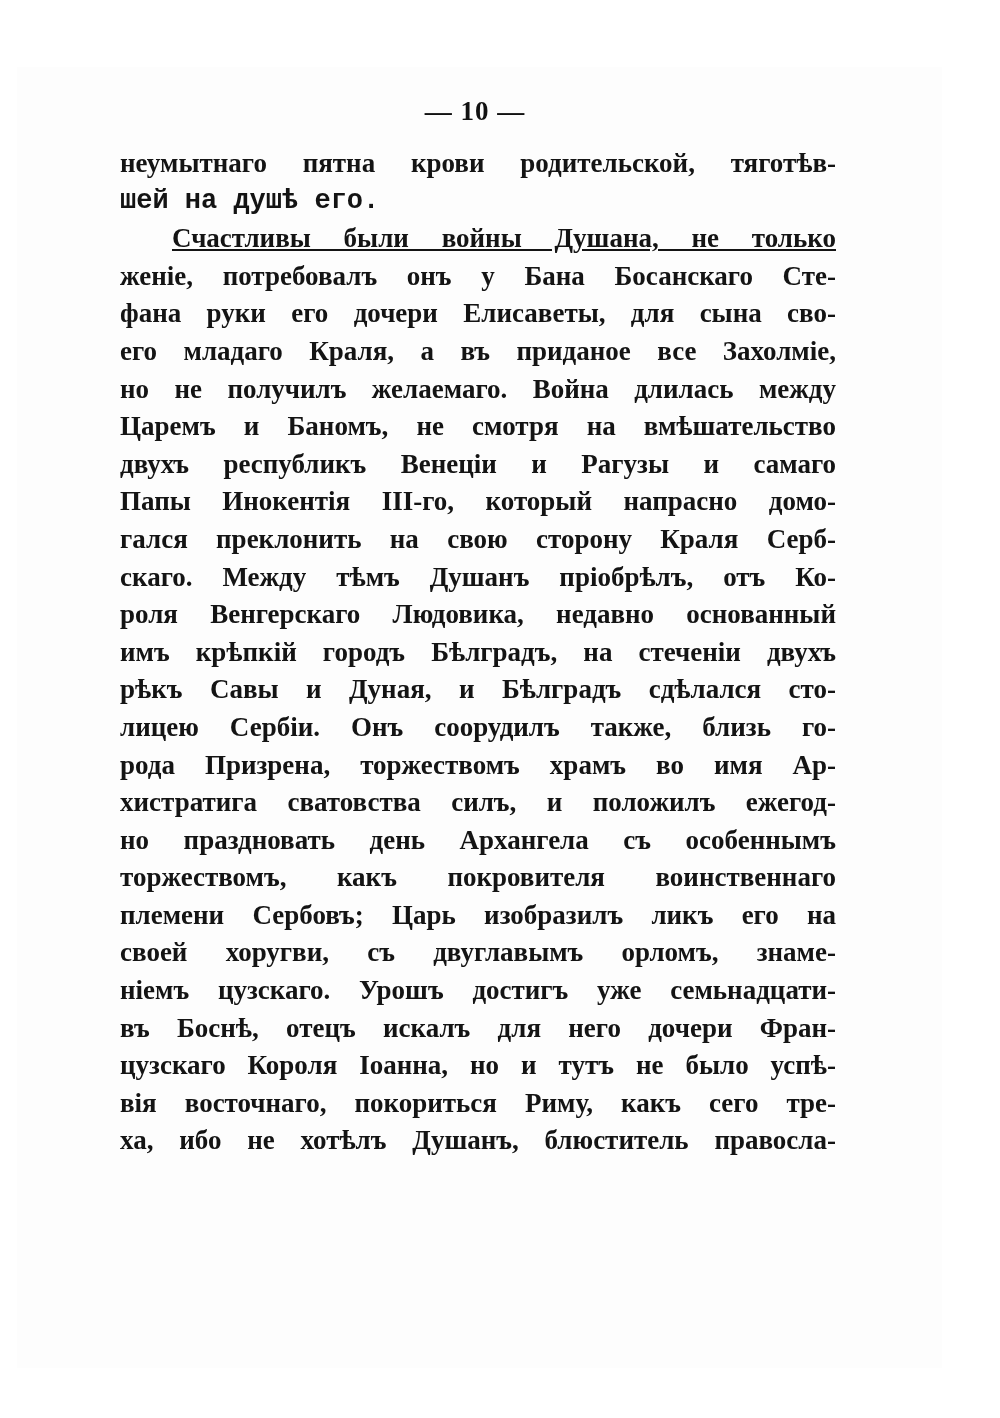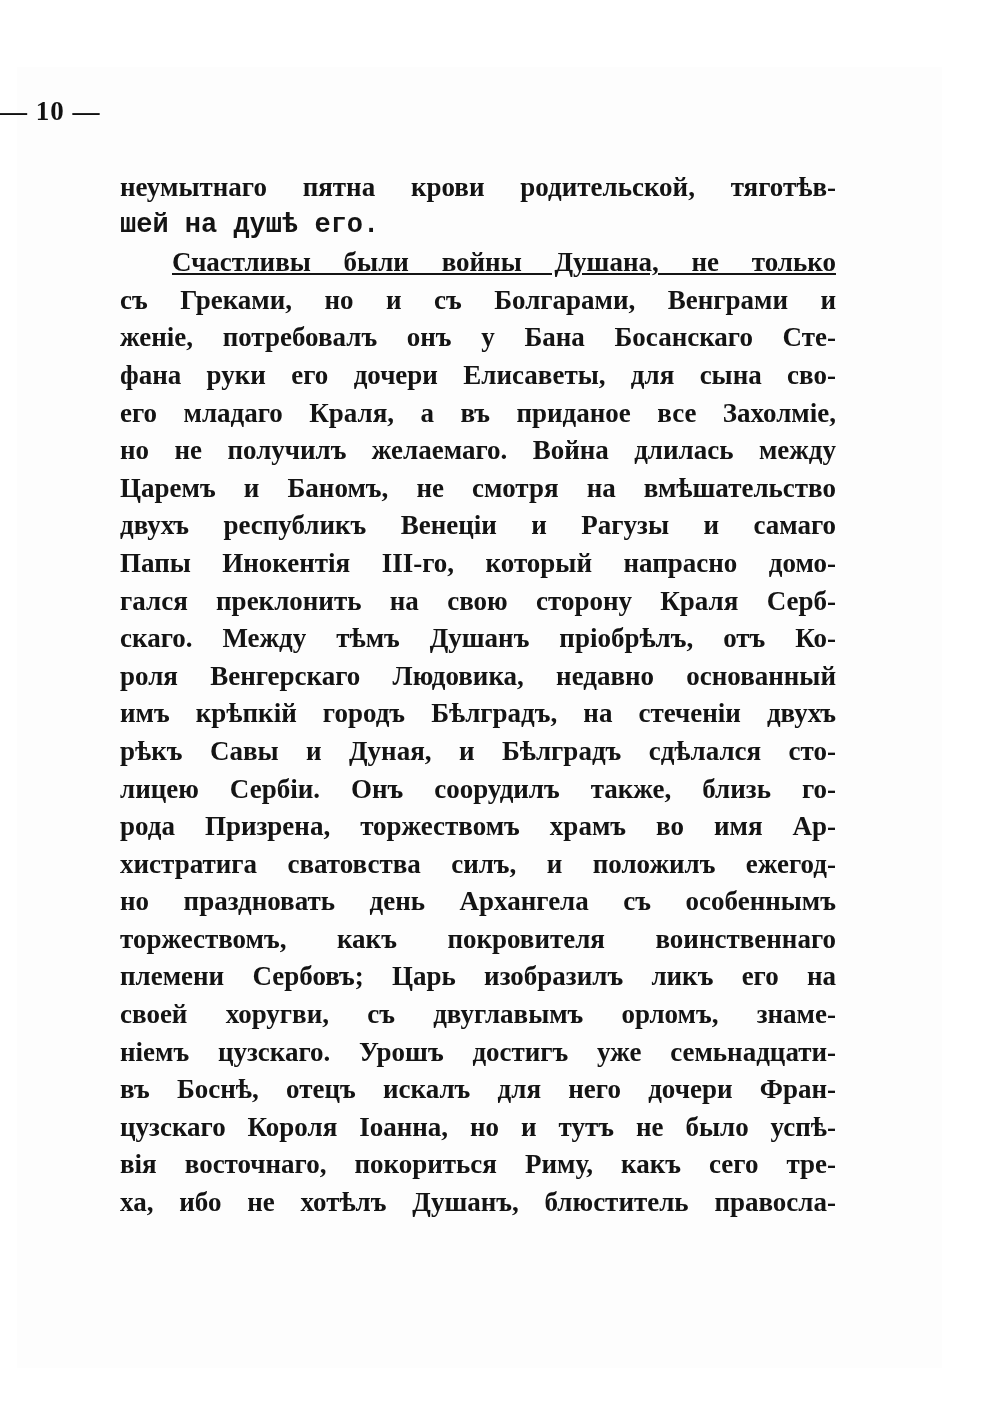--- a/index.html
+++ b/index.html
@@ -19,30 +19,31 @@
       top: 67px;
       width: 925px;
       height: 1301px;
       background: #fdfdfd;
     }
     .page-number {
       position: absolute;
       left: 0;
       width: 950px;
       top: 96px;
+      text-align: center;
       font-family: "Liberation Serif", "DejaVu Serif", serif;
       font-weight: bold;
       font-size: 27px;
       color: #111111;
       letter-spacing: 1px;
     }
     .text-block {
       position: absolute;
       left: 120px;
-      top: 169px;
+      top: 145px;
       width: 716px;
       font-family: "Liberation Serif", "DejaVu Serif", serif;
       font-size: 27px;
       font-weight: bold;
       color: #141414;
     }
     .line {
       height: 37.6px;
       line-height: 37.6px;
       white-space: nowrap;
@@ -64,21 +65,20 @@
 <body>
 
 <div class="scan-page"></div>
 
 <div class="page-number">— 10 —</div>
 
 <div class="text-block" id="text-block">
     <div class="line">неумытнаго пятна крови родительской, тяготѣв-</div>
     <div class="line last">шей на душѣ его.</div>
     <div class="line indent">Счастливы были войны Душана, не только</div>
-    <div class="line">съ Греками, но и съ Болгарами, Венграми и</div>
     <div class="line">женіе, потребовалъ онъ у Бана Босанскаго Сте-</div>
     <div class="line">фана руки его дочери Елисаветы, для сына сво-</div>
     <div class="line">его младаго Краля, а въ приданое все Захолміе,</div>
     <div class="line">но не получилъ желаемаго. Война длилась между</div>
     <div class="line">Царемъ и Баномъ, не смотря на вмѣшательство</div>
     <div class="line">двухъ республикъ Венеціи и Рагузы и самаго</div>
     <div class="line">Папы Инокентія III-го, который напрасно домо-</div>
     <div class="line">гался преклонить на свою сторону Краля Серб-</div>
     <div class="line">скаго. Между тѣмъ Душанъ пріобрѣлъ, отъ Ко-</div>
     <div class="line">роля Венгерскаго Людовика, недавно основанный</div>

